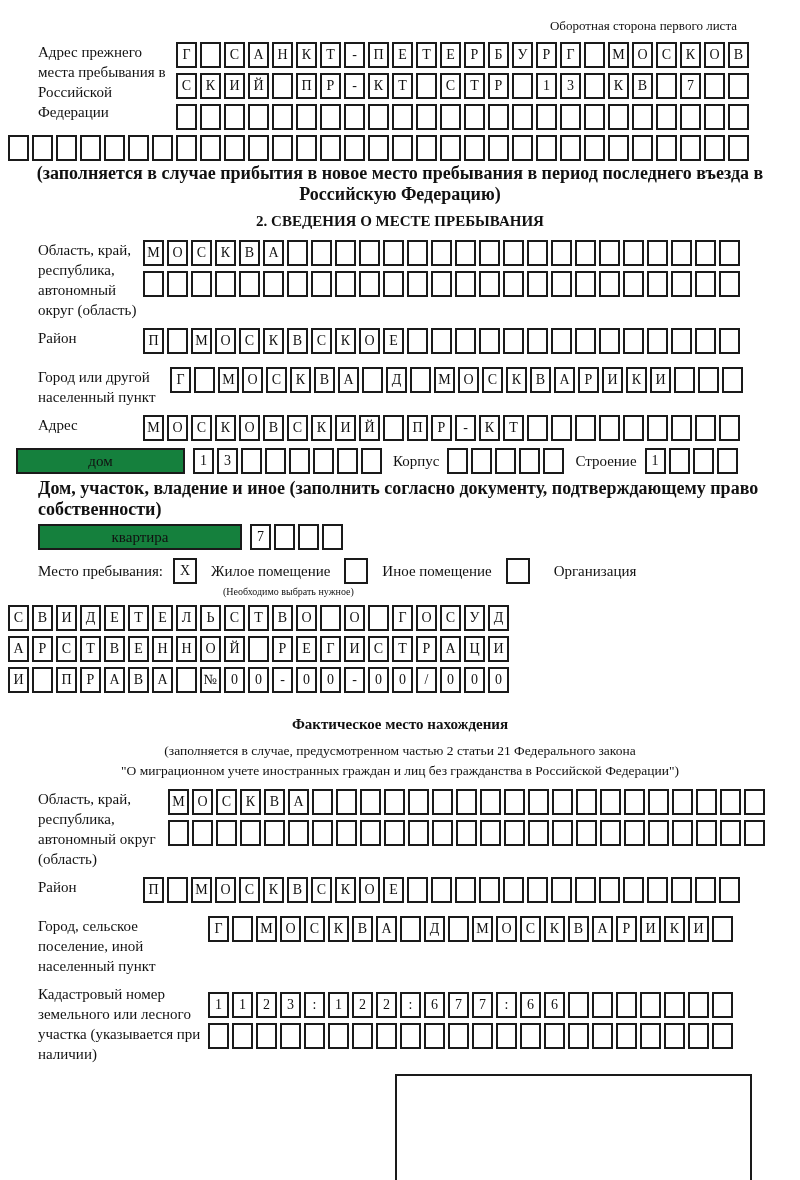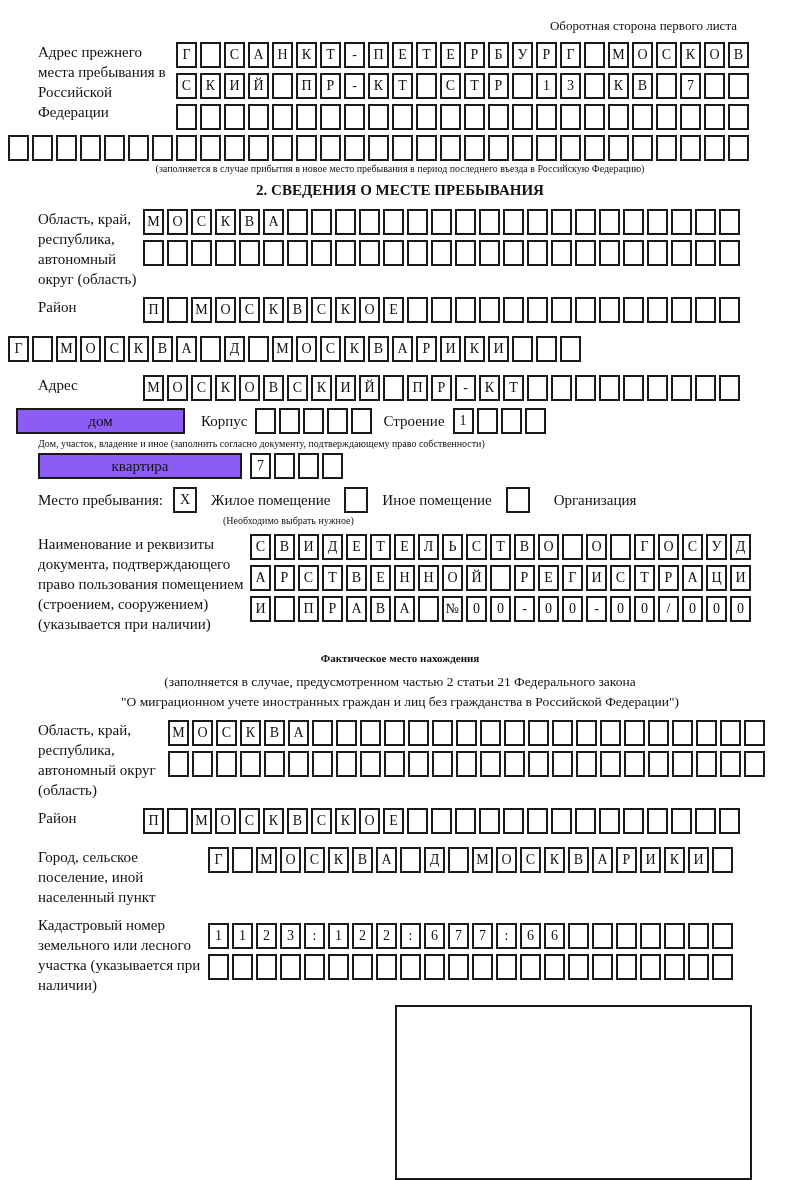--- a/index.html
+++ b/index.html
@@ -21,39 +21,39 @@
   .w200{width:200px;}
   .boxcol{display:flex;flex-direction:column;}
   .boxrow{white-space:nowrap;height:26px;margin-bottom:5px;}
   .cell{
     display:inline-block;width:17px;height:22px;
     border:2px solid #1a1a1a;margin-right:3px;
     text-align:center;font-size:14px;line-height:22px;
     vertical-align:top;background:#fff;
   }
   .fullrow{margin:0 0 2px 0;}
-  .caption{font-size:10px;}
+  .caption{font-size:18px;font-weight:bold;}
   .cap-center{text-align:center;margin:2px 0 4px 0;}
   .cap-left{padding-left:30px;margin:0 0 4px 0;}
   .sec-title{text-align:center;font-weight:bold;font-size:15px;margin:8px 0 10px 0;}
   .widebox{
     display:inline-block;border:2px solid #1a1a1a;height:22px;
-    line-height:22px;text-align:center;vertical-align:top;background:#8b5cf6;
+    line-height:22px;text-align:center;vertical-align:top;background:#15803d;
   }
   .domrow{padding-left:8px;display:flex;align-items:flex-start;margin:2px 0 4px 0;}
   .domrow .gap{display:inline-block;width:8px;}
   .inline-lbl{line-height:26px;padding:0 8px;}
   .mesto{display:flex;align-items:center;padding-left:30px;margin-top:8px;}
   .chk{
     display:inline-block;width:20px;height:22px;border:2px solid #1a1a1a;
     text-align:center;line-height:22px;font-size:14px;margin:0 14px 0 10px;background:#fff;
   }
   .mesto .optlbl{margin-right:4px;}
   .mesto-note{margin:2px 0 6px 215px;font-size:10px;}
-  .fact-title{text-align:center;font-weight:bold;font-size:11px;margin:18px 0 8px 0;}
+  .fact-title{text-align:center;font-weight:bold;font-size:15px;margin:18px 0 8px 0;}
   .fact-sub{text-align:center;font-size:13.5px;line-height:20px;margin:0;}
   .pt8{padding-top:8px;}
   .stamp-box{
     margin:10px 0 0 387px;width:353px;height:171px;
     border:2px solid #1a1a1a;background:#fff;
   }
 </style>
 </head>
 <body>
 
@@ -81,31 +81,33 @@
       <div class="boxrow"><span class="cell"></span><span class="cell"></span><span class="cell"></span><span class="cell"></span><span class="cell"></span><span class="cell"></span><span class="cell"></span><span class="cell"></span><span class="cell"></span><span class="cell"></span><span class="cell"></span><span class="cell"></span><span class="cell"></span><span class="cell"></span><span class="cell"></span><span class="cell"></span><span class="cell"></span><span class="cell"></span><span class="cell"></span><span class="cell"></span><span class="cell"></span><span class="cell"></span><span class="cell"></span><span class="cell"></span><span class="cell"></span></div>
     </div>
   </div>
 
   <div class="formrow">
     <div class="lbl w135">Район</div>
     <div class="boxrow"><span class="cell">П</span><span class="cell"></span><span class="cell">М</span><span class="cell">О</span><span class="cell">С</span><span class="cell">К</span><span class="cell">В</span><span class="cell">С</span><span class="cell">К</span><span class="cell">О</span><span class="cell">Е</span><span class="cell"></span><span class="cell"></span><span class="cell"></span><span class="cell"></span><span class="cell"></span><span class="cell"></span><span class="cell"></span><span class="cell"></span><span class="cell"></span><span class="cell"></span><span class="cell"></span><span class="cell"></span><span class="cell"></span><span class="cell"></span></div>
   </div>
 
   <div class="formrow">
+    <div class="lbl w162">Город или другой населенный пункт</div>
     <div class="boxrow"><span class="cell">Г</span><span class="cell"></span><span class="cell">М</span><span class="cell">О</span><span class="cell">С</span><span class="cell">К</span><span class="cell">В</span><span class="cell">А</span><span class="cell"></span><span class="cell">Д</span><span class="cell"></span><span class="cell">М</span><span class="cell">О</span><span class="cell">С</span><span class="cell">К</span><span class="cell">В</span><span class="cell">А</span><span class="cell">Р</span><span class="cell">И</span><span class="cell">К</span><span class="cell">И</span><span class="cell"></span><span class="cell"></span><span class="cell"></span></div>
   </div>
 
   <div class="formrow">
     <div class="lbl w135">Адрес</div>
     <div class="boxrow"><span class="cell">М</span><span class="cell">О</span><span class="cell">С</span><span class="cell">К</span><span class="cell">О</span><span class="cell">В</span><span class="cell">С</span><span class="cell">К</span><span class="cell">И</span><span class="cell">Й</span><span class="cell"></span><span class="cell">П</span><span class="cell">Р</span><span class="cell">-</span><span class="cell">К</span><span class="cell">Т</span><span class="cell"></span><span class="cell"></span><span class="cell"></span><span class="cell"></span><span class="cell"></span><span class="cell"></span><span class="cell"></span><span class="cell"></span><span class="cell"></span></div>
   </div>
 
   <div class="domrow">
     <span class="widebox" style="width:165px;">дом</span>
     <span class="gap"></span>
+    <span class="boxrow" style="margin-bottom:0;"><span class="cell">1</span><span class="cell">3</span><span class="cell"></span><span class="cell"></span><span class="cell"></span><span class="cell"></span><span class="cell"></span><span class="cell"></span></span>
     <span class="inline-lbl">Корпус</span>
     <span class="boxrow" style="margin-bottom:0;"><span class="cell"></span><span class="cell"></span><span class="cell"></span><span class="cell"></span><span class="cell"></span></span>
     <span class="inline-lbl">Строение</span>
     <span class="boxrow" style="margin-bottom:0;"><span class="cell">1</span><span class="cell"></span><span class="cell"></span><span class="cell"></span></span>
   </div>
   <div class="caption cap-left">Дом, участок, владение и иное (заполнить согласно документу, подтверждающему право собственности)</div>
 
   <div class="domrow" style="padding-left:30px;">
     <span class="widebox" style="width:200px;">квартира</span>
     <span class="gap"></span>
@@ -117,21 +119,20 @@
     <span class="chk">X</span>
     <span class="optlbl">Жилое помещение</span>
     <span class="chk"></span>
     <span class="optlbl">Иное помещение</span>
     <span class="chk" style="margin-right:24px;"></span>
     <span class="optlbl">Организация</span>
   </div>
   <div class="mesto-note">(Необходимо выбрать нужное)</div>
 
   <div class="formrow">
-    <div class="lbl w242">Наименование и реквизиты документа, подтверждающего право пользования помещением (строением, сооружением) (указывается при наличии)</div>
     <div class="boxcol">
       <div class="boxrow"><span class="cell">С</span><span class="cell">В</span><span class="cell">И</span><span class="cell">Д</span><span class="cell">Е</span><span class="cell">Т</span><span class="cell">Е</span><span class="cell">Л</span><span class="cell">Ь</span><span class="cell">С</span><span class="cell">Т</span><span class="cell">В</span><span class="cell">О</span><span class="cell"></span><span class="cell">О</span><span class="cell"></span><span class="cell">Г</span><span class="cell">О</span><span class="cell">С</span><span class="cell">У</span><span class="cell">Д</span></div>
       <div class="boxrow"><span class="cell">А</span><span class="cell">Р</span><span class="cell">С</span><span class="cell">Т</span><span class="cell">В</span><span class="cell">Е</span><span class="cell">Н</span><span class="cell">Н</span><span class="cell">О</span><span class="cell">Й</span><span class="cell"></span><span class="cell">Р</span><span class="cell">Е</span><span class="cell">Г</span><span class="cell">И</span><span class="cell">С</span><span class="cell">Т</span><span class="cell">Р</span><span class="cell">А</span><span class="cell">Ц</span><span class="cell">И</span></div>
       <div class="boxrow"><span class="cell">И</span><span class="cell"></span><span class="cell">П</span><span class="cell">Р</span><span class="cell">А</span><span class="cell">В</span><span class="cell">А</span><span class="cell"></span><span class="cell">№</span><span class="cell">0</span><span class="cell">0</span><span class="cell">-</span><span class="cell">0</span><span class="cell">0</span><span class="cell">-</span><span class="cell">0</span><span class="cell">0</span><span class="cell">/</span><span class="cell">0</span><span class="cell">0</span><span class="cell">0</span></div>
     </div>
   </div>
 
   <div class="fact-title">Фактическое место нахождения</div>
   <div class="fact-sub">(заполняется в случае, предусмотренном частью 2 статьи 21 Федерального закона</div>
   <div class="fact-sub">"О миграционном учете иностранных граждан и лиц без гражданства в Российской Федерации")</div>

